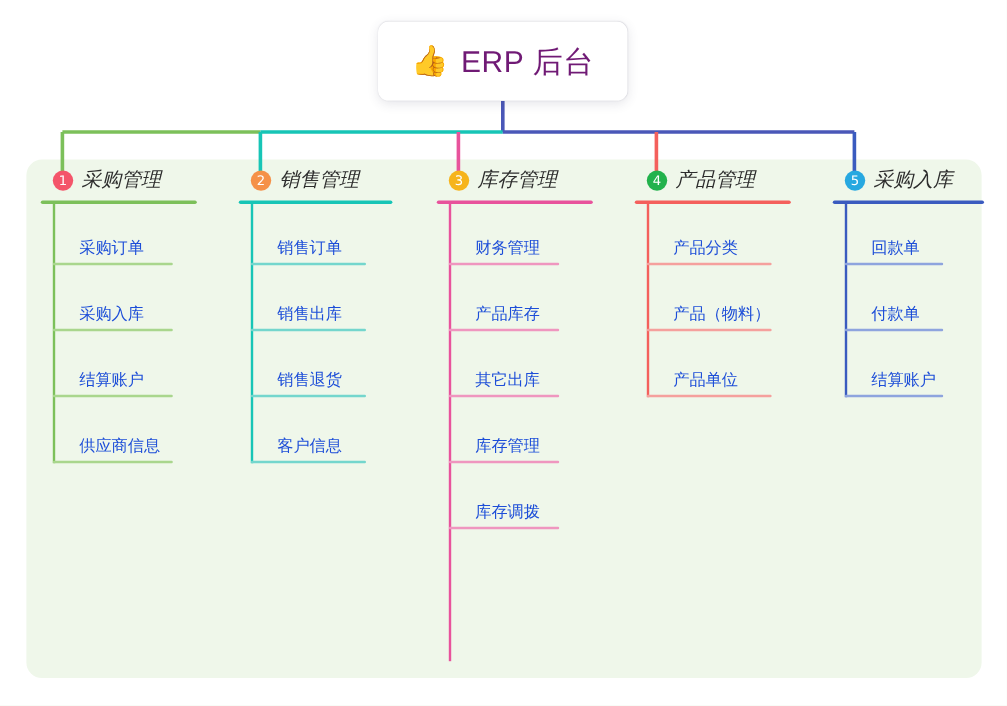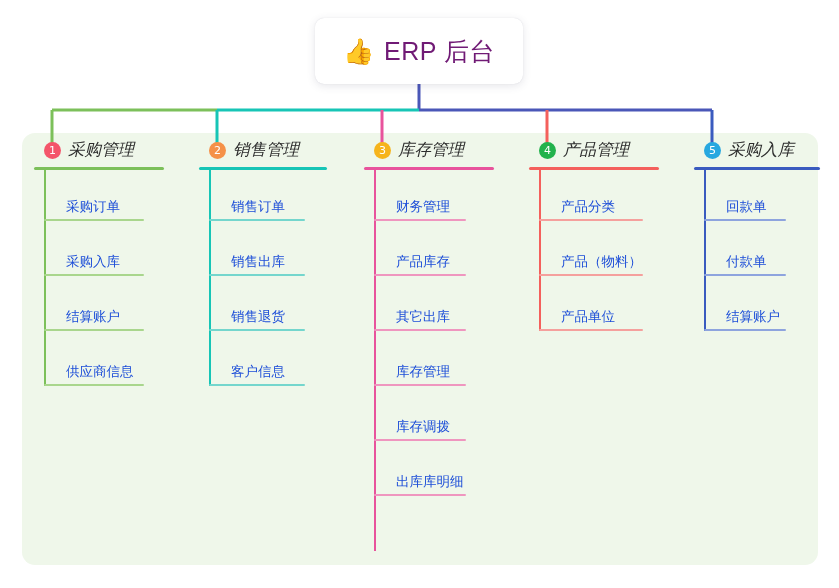--- a/index.html
+++ b/index.html
@@ -248,24 +248,20 @@
             <div class="leaf-rule" style="width: 92px; background: rgb(239, 150, 191);"></div>
           </div>
           <div class="leaf">
             <span class="leaf-label">库存管理</span>
             <div class="leaf-rule" style="width: 92px; background: rgb(239, 150, 191);"></div>
           </div>
           <div class="leaf">
             <span class="leaf-label">库存调拨</span>
             <div class="leaf-rule" style="width: 92px; background: rgb(239, 150, 191);"></div>
           </div>
-          <div class="leaf">
-            <span class="leaf-label">出库库明细</span>
-            <div class="leaf-rule" style="width: 92px; background: rgb(239, 150, 191);"></div>
-          </div>
         </div>
       </div>
       <div class="column" style="left: 503px;">
         <div class="col-head">
           <span class="badge" style="background: rgb(34, 178, 76);">4</span>
           <span class="col-title">产品管理</span>
         </div>
         <div class="head-rule" style="width: 130px; background: rgb(244, 96, 92);"></div>
         <div class="leaves">
           <div class="spine" style="background: rgb(244, 96, 92); height: 161px;"></div>

